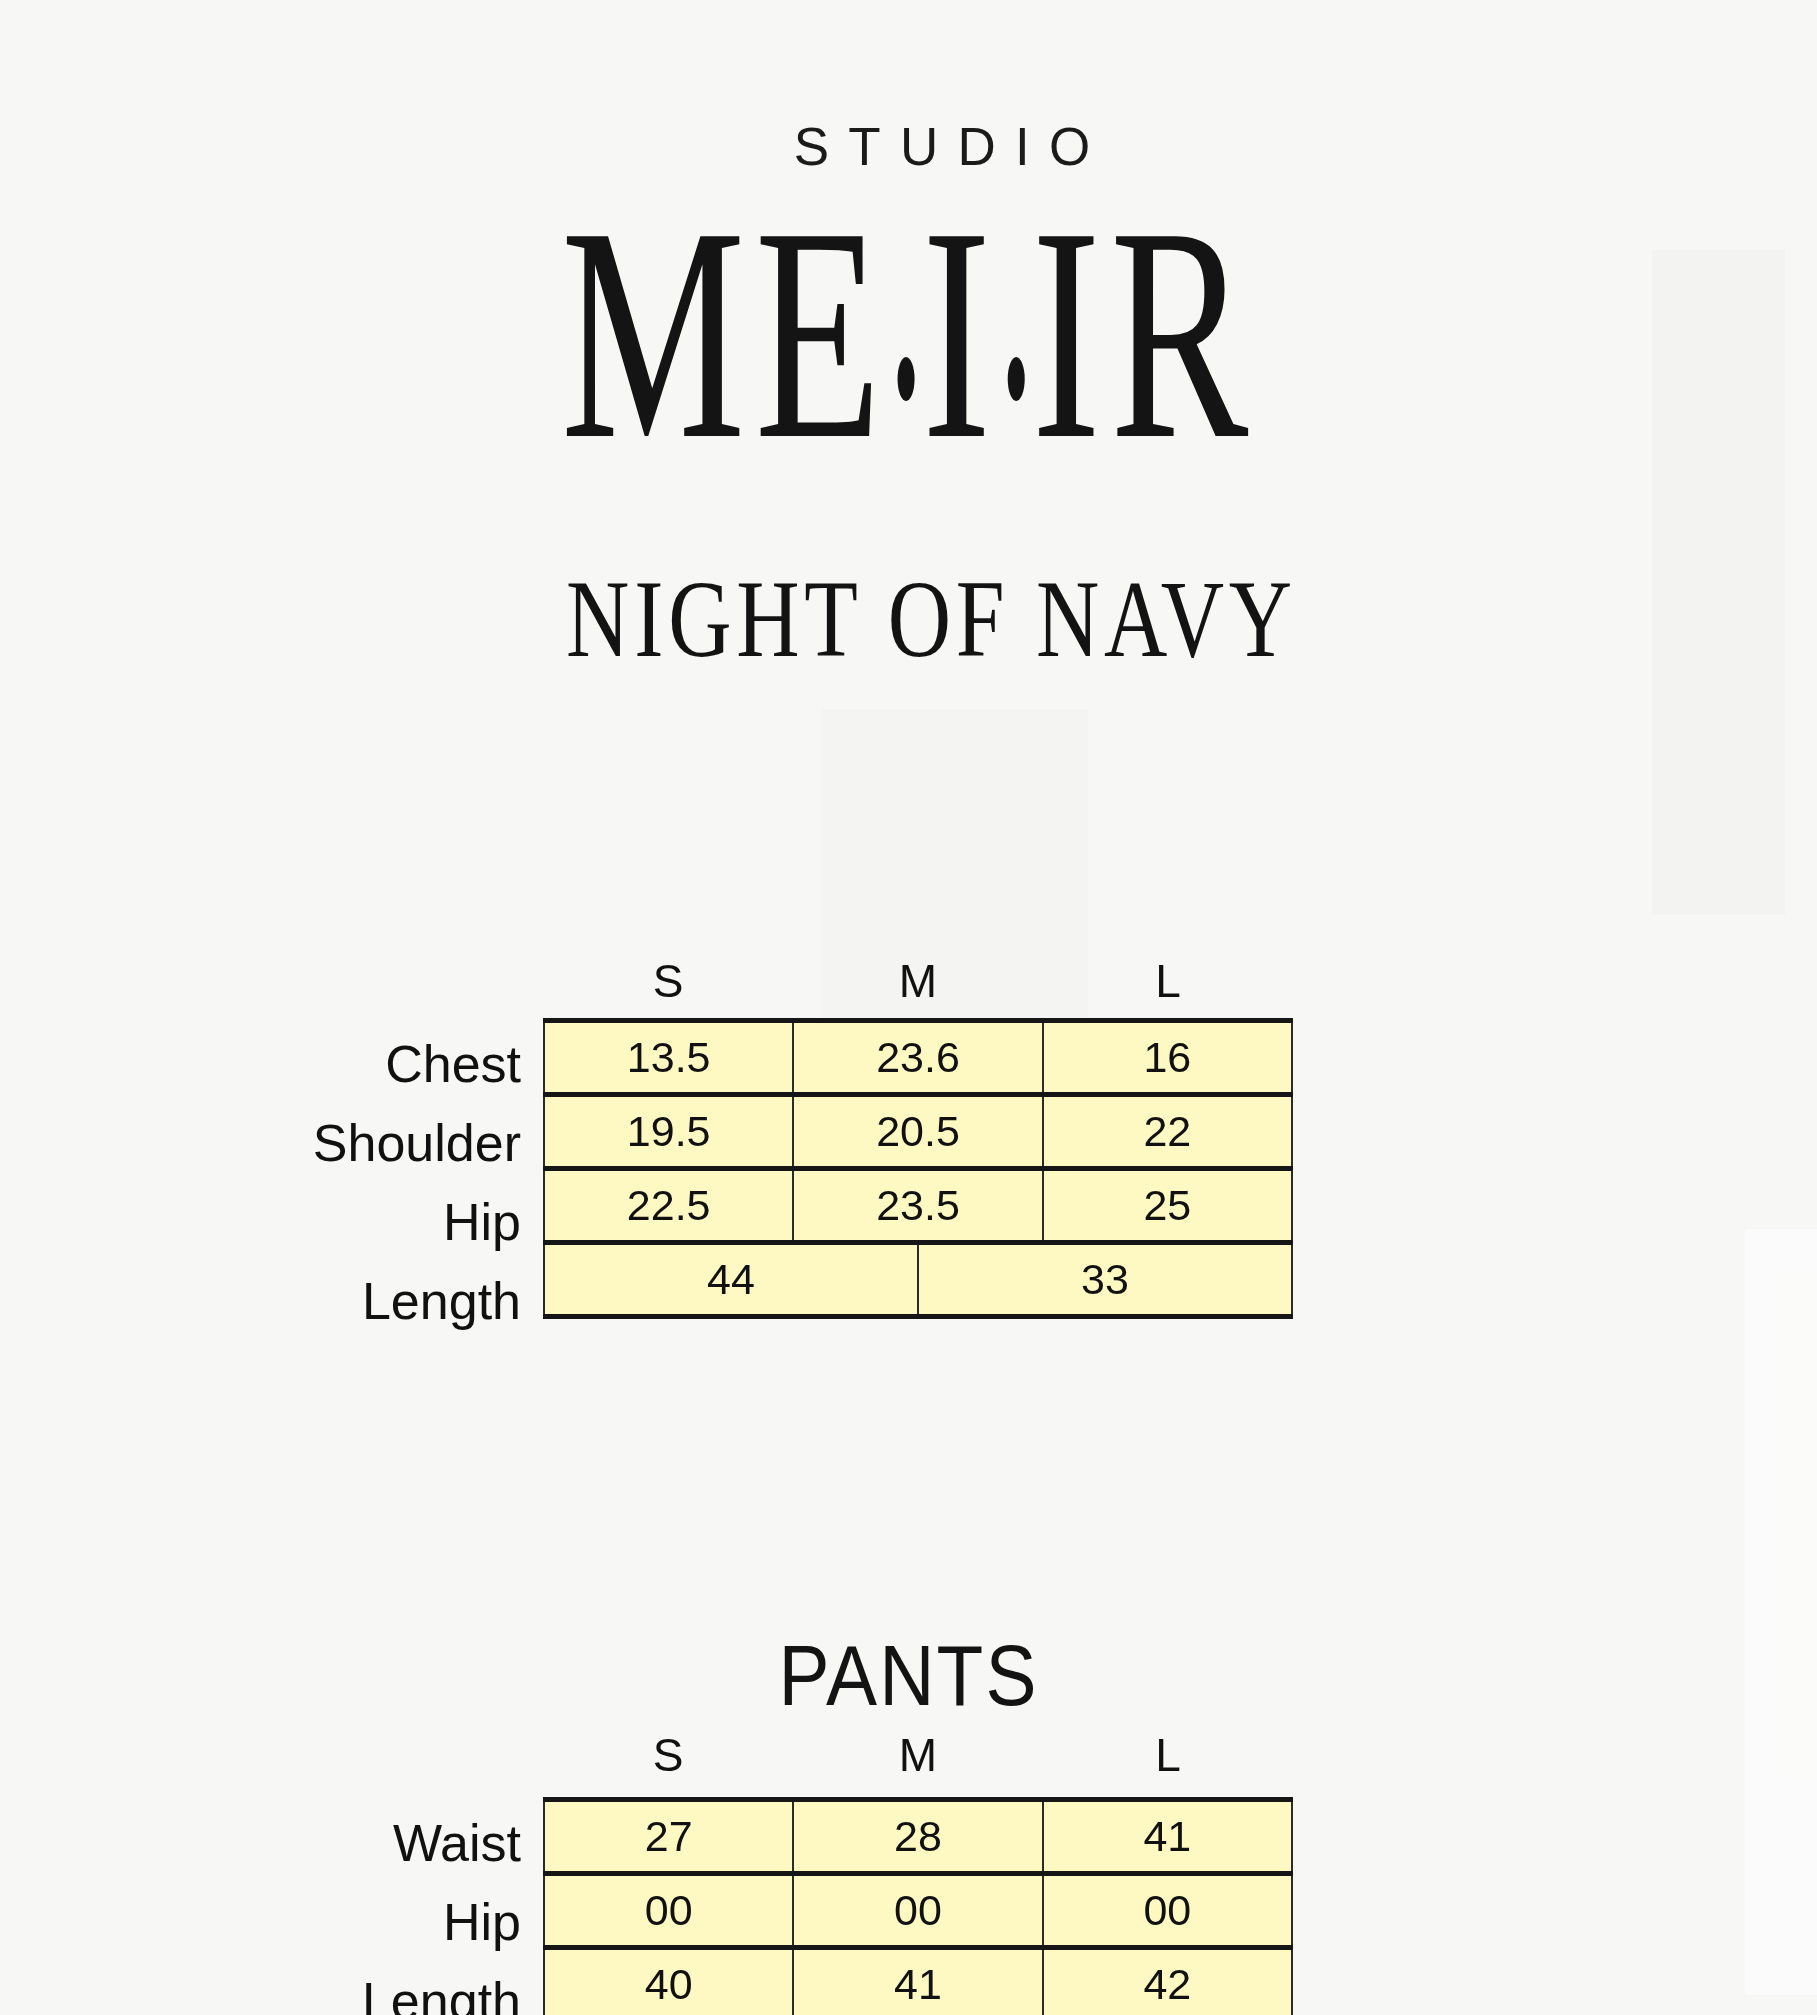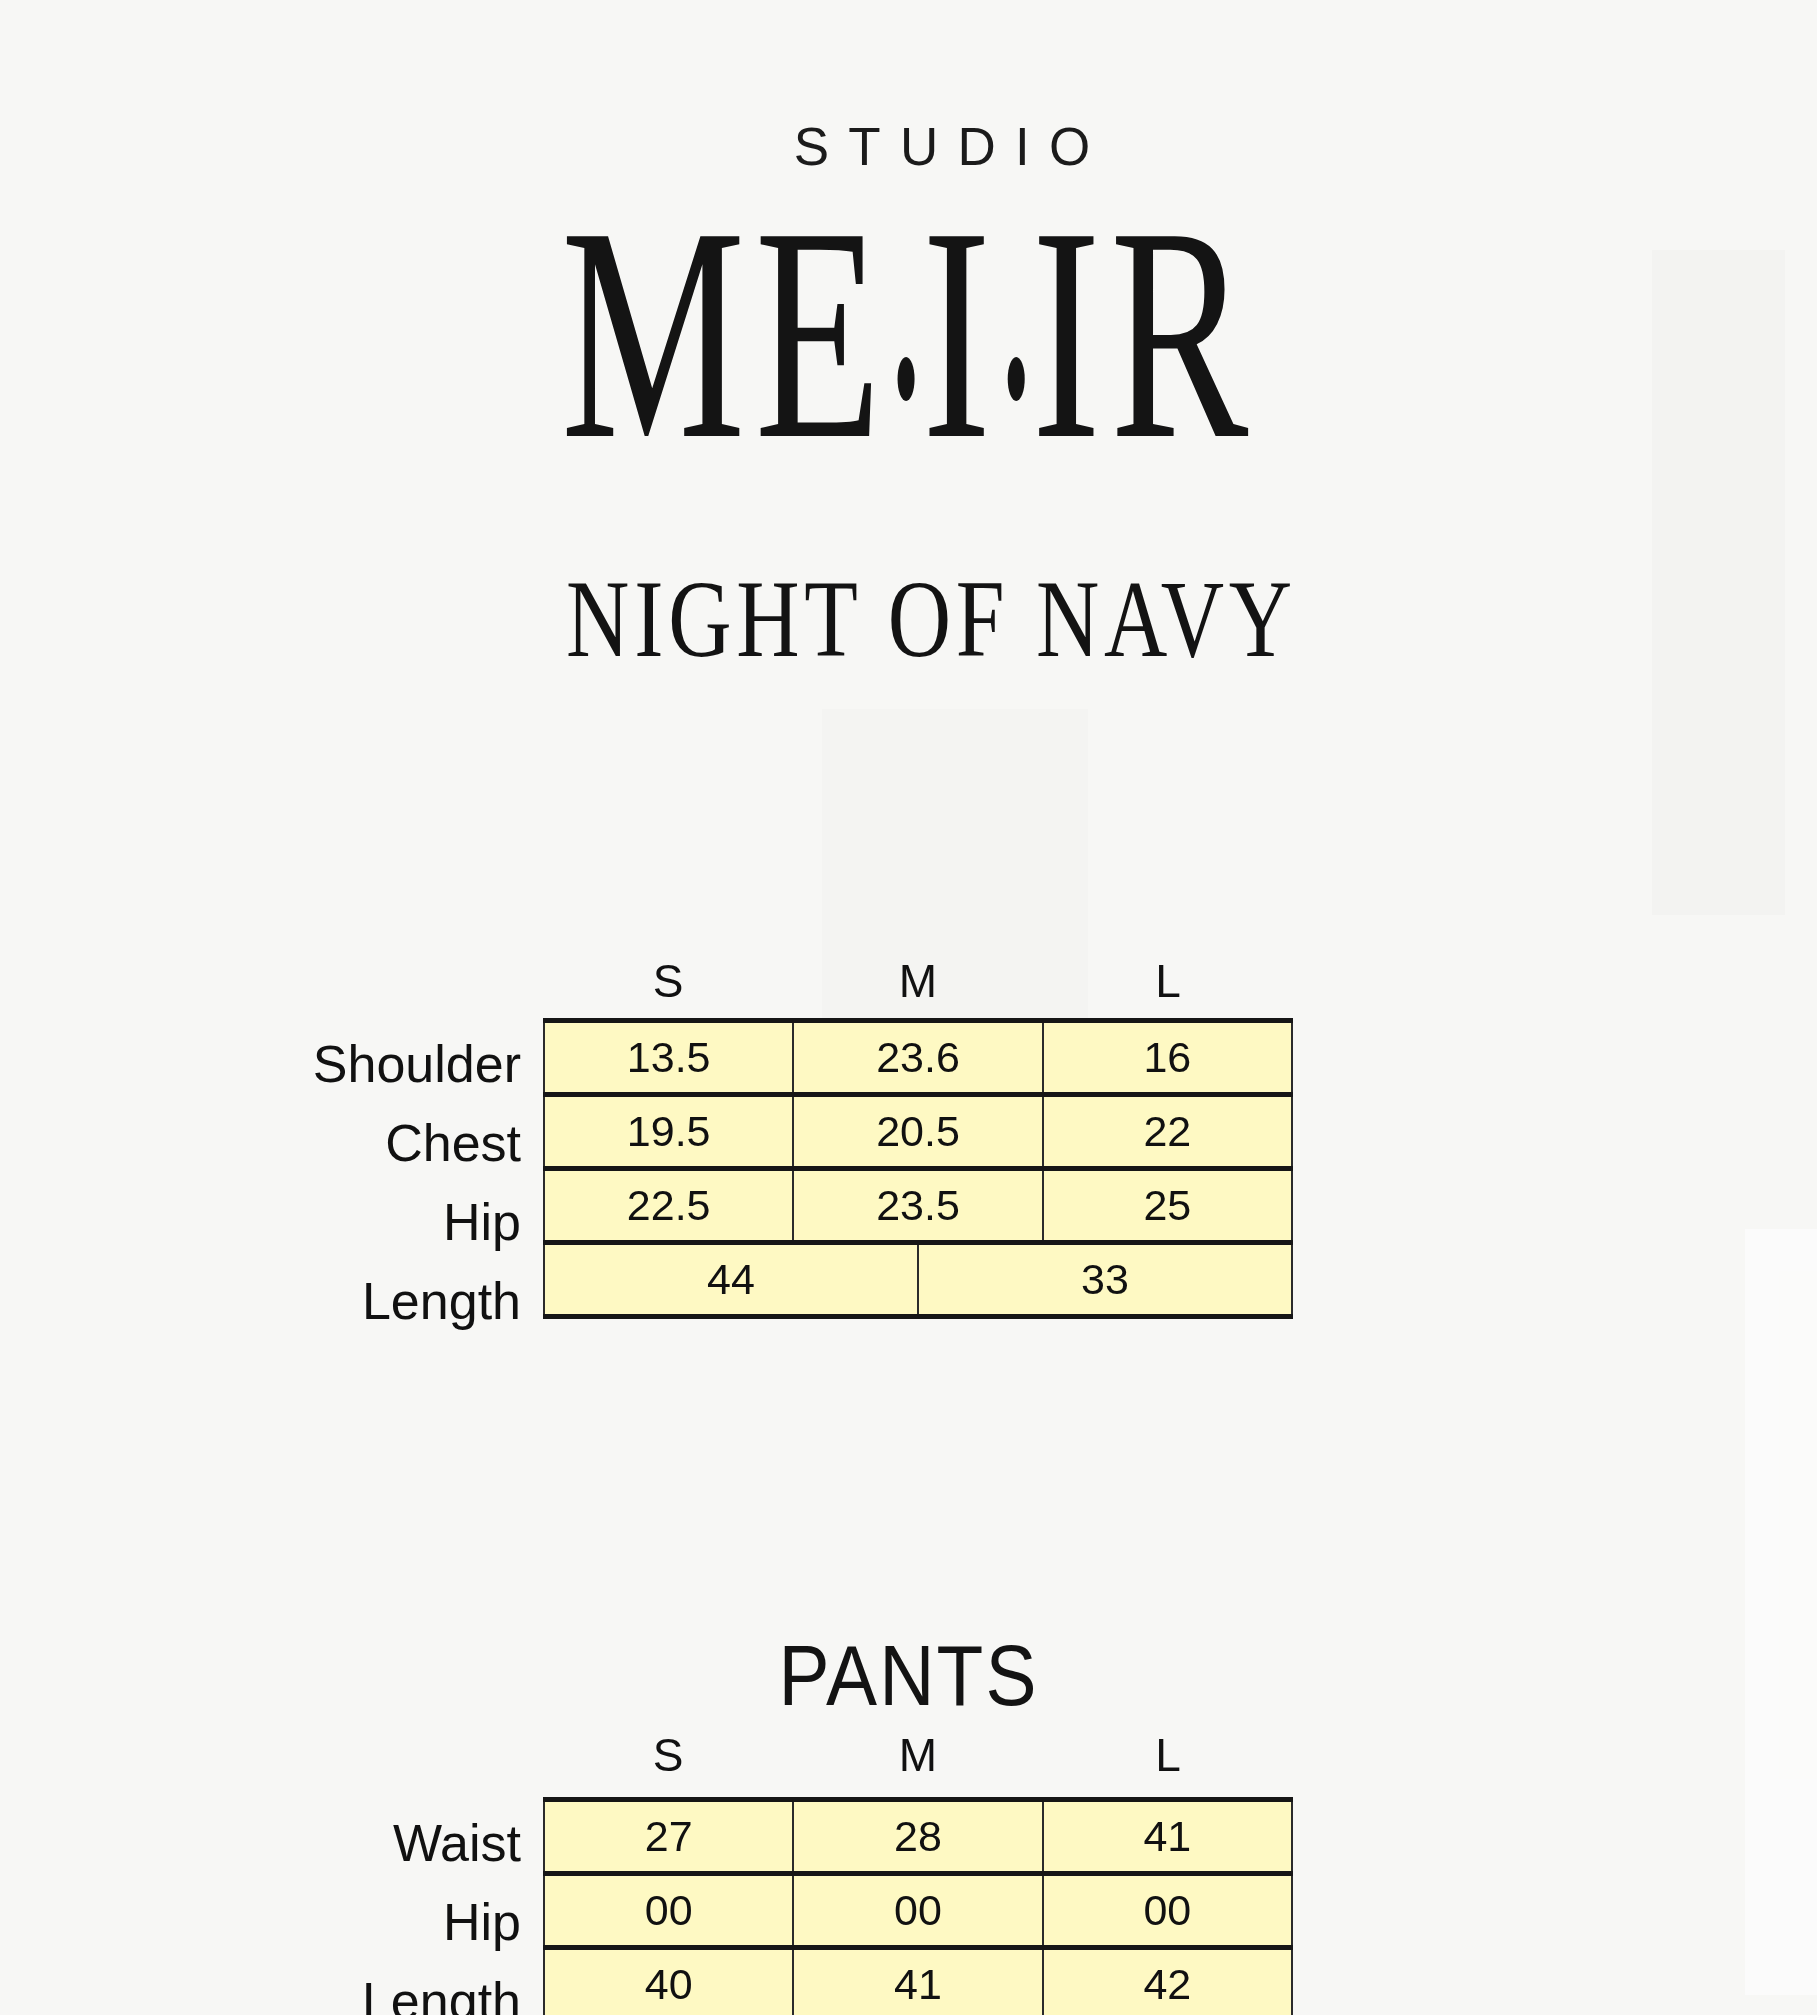--- a/index.html
+++ b/index.html
@@ -141,22 +141,22 @@
     <span class="product-title-inner">NIGHT OF NAVY</span>
   </div>
 
   <div class="col-headers t1">
     <div class="col-header">S</div>
     <div class="col-header">M</div>
     <div class="col-header">L</div>
   </div>
 
   <div class="row-labels t1">
+    <div class="row-label">Chest</div>
     <div class="row-label">Shoulder</div>
-    <div class="row-label">Chest</div>
     <div class="row-label">Hip</div>
     <div class="row-label">Length</div>
   </div>
 
   <div class="chart-grid t1">
     <div class="grid-row">
       <div class="grid-cell">13.5</div>
       <div class="grid-cell">23.6</div>
       <div class="grid-cell">16</div>
     </div>

